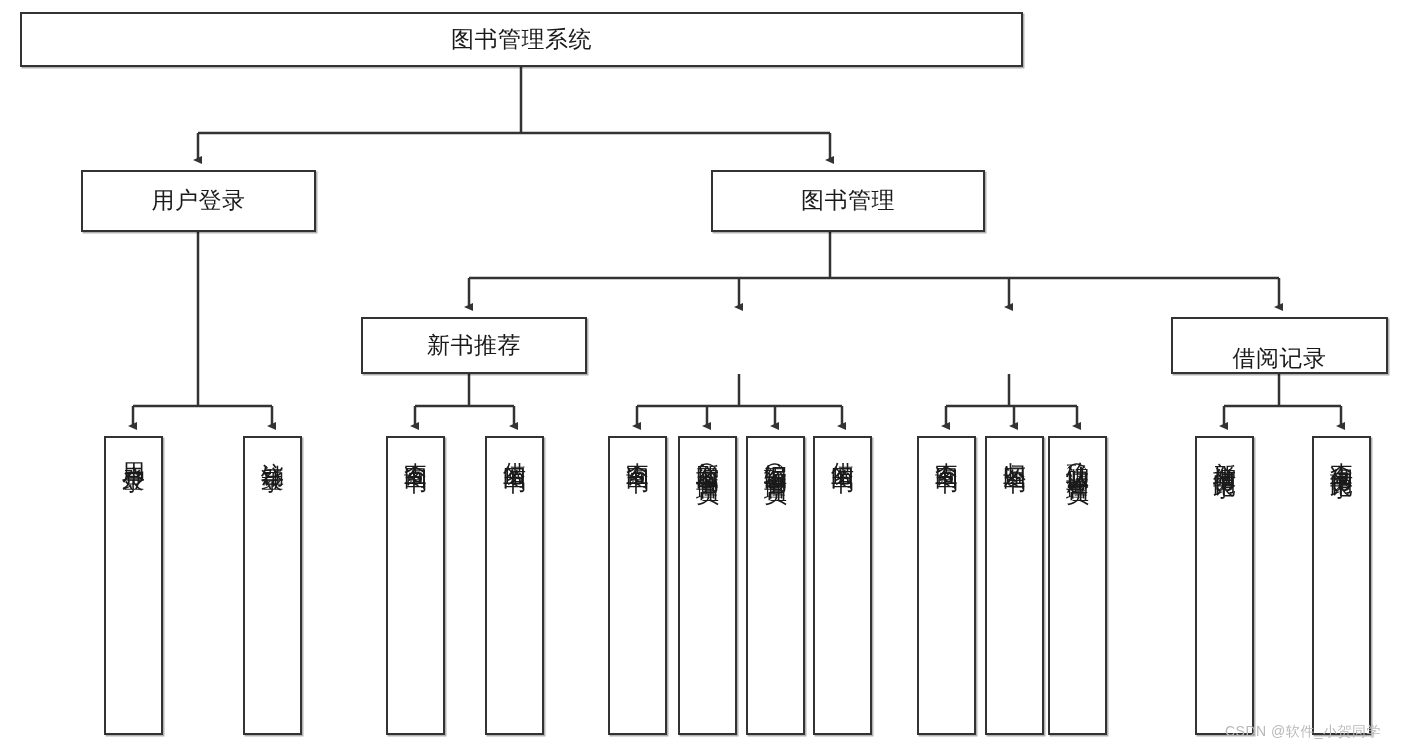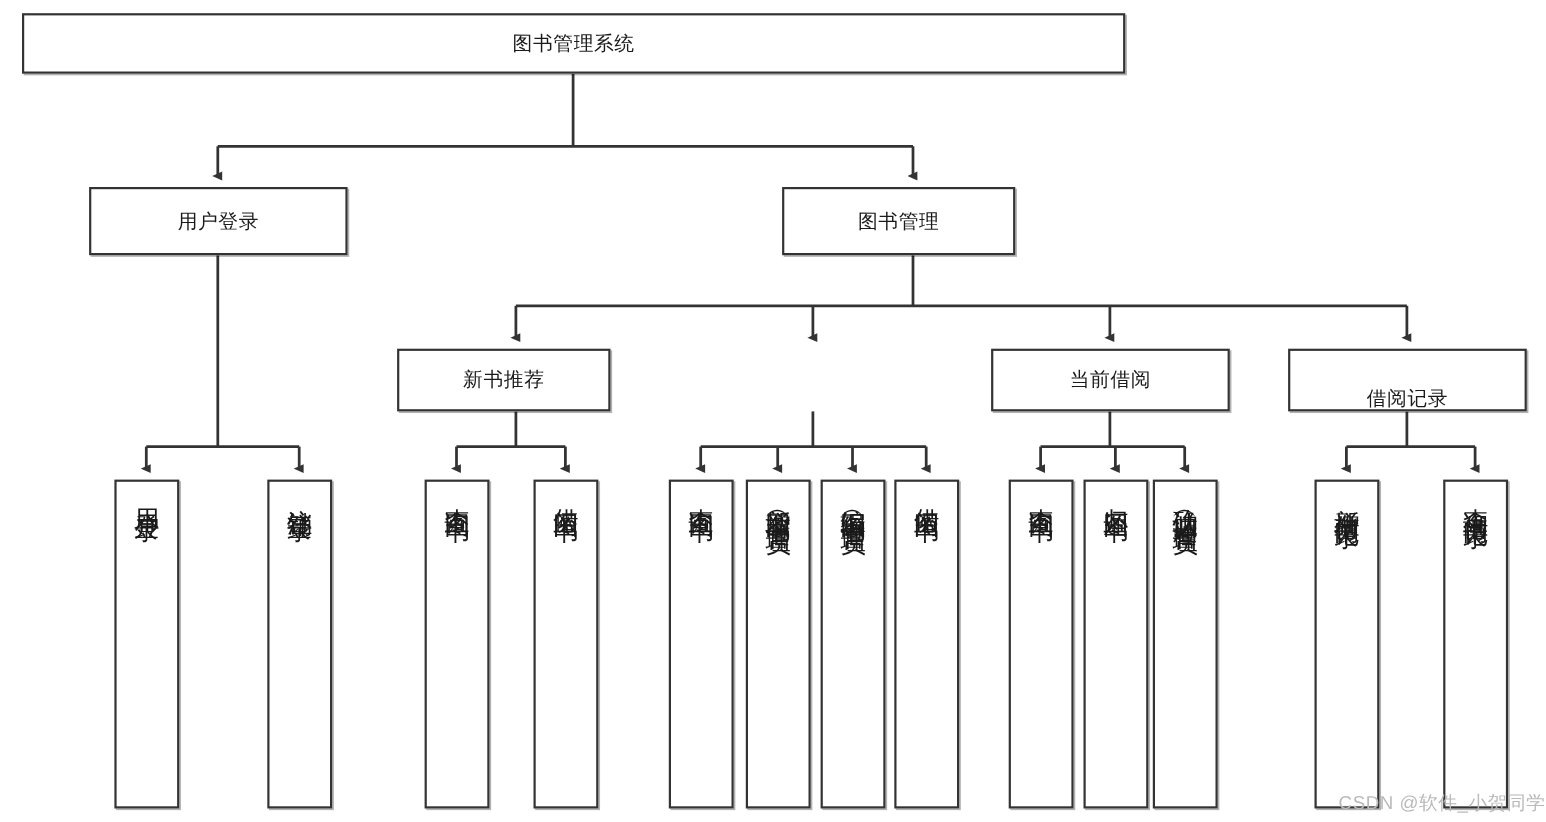--- a/index.html
+++ b/index.html
@@ -35,39 +35,39 @@
     align-items: center;
     justify-content: center;
     box-shadow: 1.5px 1.5px 0 rgba(0,0,0,0.30);
   }
   .node .label {
     text-align: center;
     line-height: 1.12;
     letter-spacing: 0.5px;
   }
   .node.horiz .label {
-    font-size: 18px;
+    font-size: 23px;
   }
   .node.vert {
     align-items: flex-start;
     padding-top: 6px;
   }
   .node.vert .label {
     writing-mode: vertical-rl;
     text-orientation: upright;
     font-size: 23px;
     letter-spacing: 3px;
     line-height: 1;
     margin: 0 auto;
   }
   #watermark {
     position: absolute;
-    right: 0;
+    right: 24px;
     bottom: 6px;
-    font-size: 17px;
+    font-size: 14px;
     color: #b9b9b9;
     letter-spacing: 0.5px;
     white-space: nowrap;
   }
 </style>
 </head>
 <body>
 
 <div id="canvas">
 
@@ -121,29 +121,26 @@
     </g>
   </svg>
 
   <div class="node horiz" style="left: 20px; top: 12px; width: 1003px; height: 55px;">
     <span class="label">图书管理系统</span>
   </div>
 
   <div class="node horiz" style="left: 81px; top: 170px; width: 235px; height: 62px;">
     <span class="label">用户登录</span>
   </div>
-  <div class="node horiz" style="left: 711px; top: 170px; width: 212px; height: 62px;">
+  <div class="node horiz" style="left: 711px; top: 170px; width: 274px; height: 62px;">
     <span class="label">图书管理</span>
   </div>
 
-  <div class="node horiz" style="left: 361px; top: 317px; width: 194px; height: 57px;">
+  <div class="node horiz" style="left: 361px; top: 317px; width: 226px; height: 57px;">
     <span class="label">新书推荐</span>
-  </div>
-  <div class="node horiz" style="left: 901px; top: 317px; width: 217px; height: 57px;">
-    <span class="label">当前借阅</span>
   </div>
   <div class="node horiz" style="left: 1171px; top: 317px; width: 217px; height: 57px; align-items: flex-end;">
     <span class="label">借阅记录</span>
   </div>
 
   <div class="node vert" style="left: 104px; top: 436px; width: 59px; height: 299px;">
     <span class="label">用户登录</span>
   </div>
   <div class="node vert" style="left: 243px; top: 436px; width: 59px; height: 299px;">
     <span class="label">注销登录</span>

